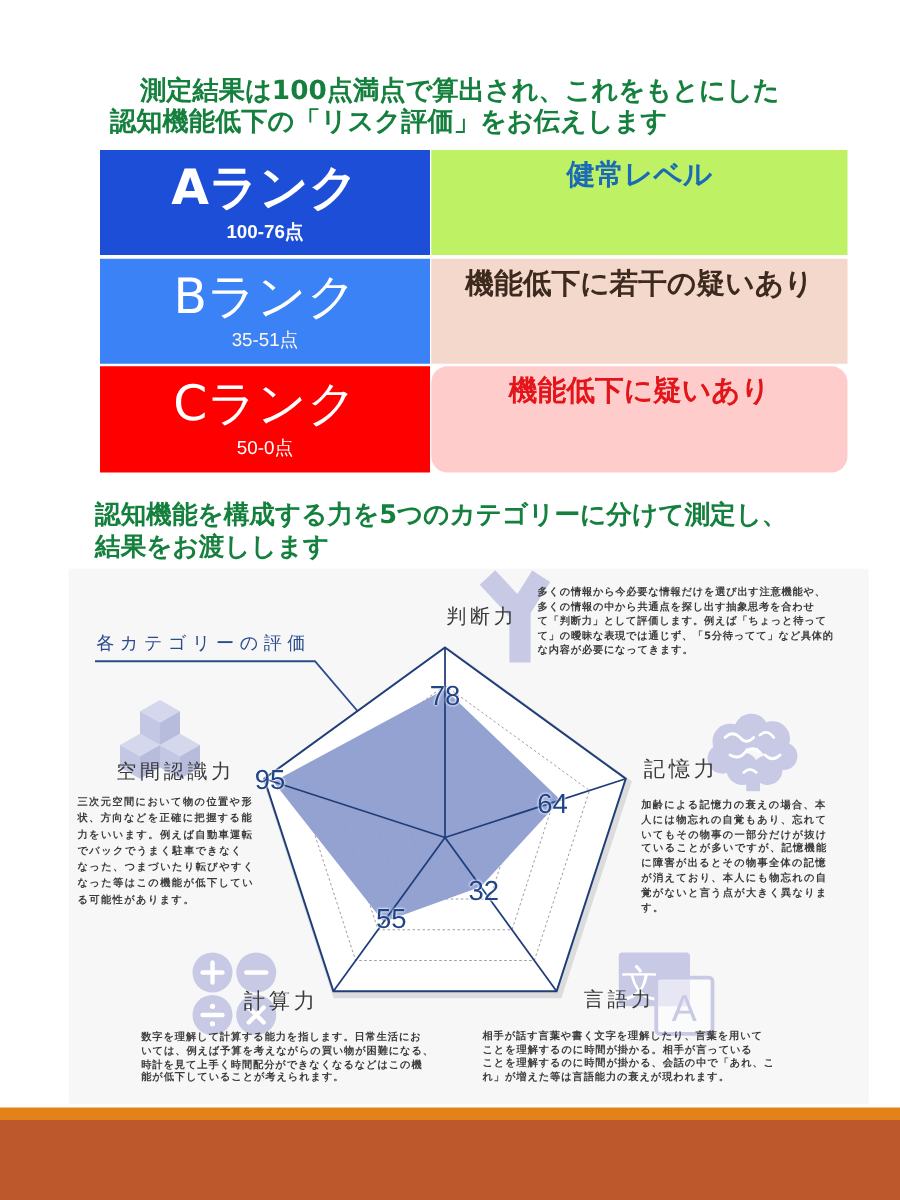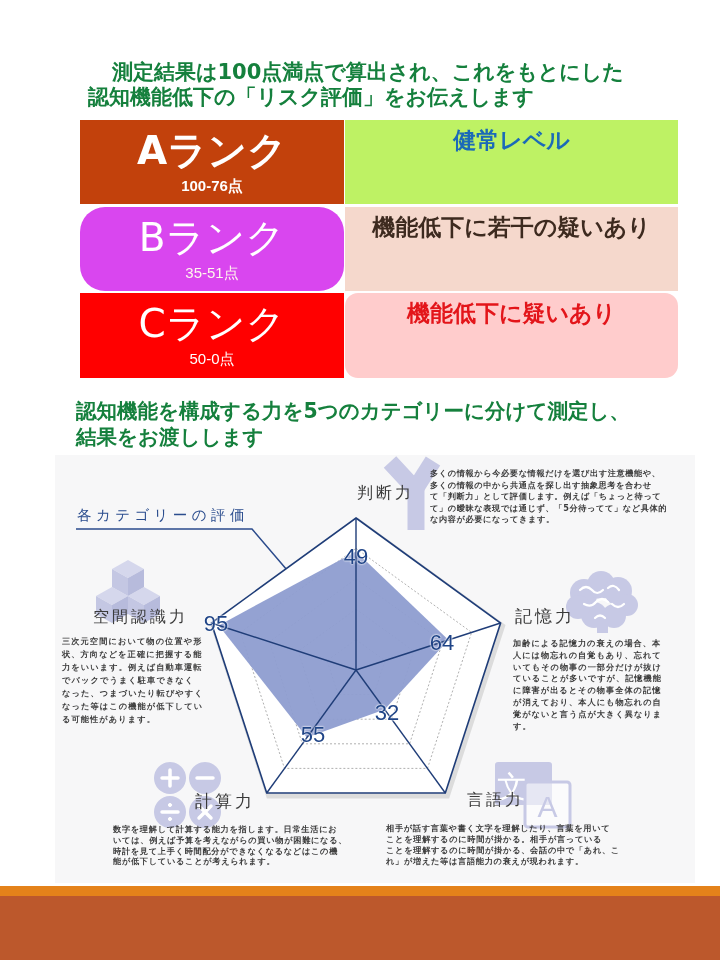--- a/index.html
+++ b/index.html
@@ -37,25 +37,25 @@
     text-align:center;
   }
   .assess-text {
     display:block; padding-top:6px;
     font-size:23px; line-height:28px; font-weight:bold; white-space:nowrap;
     font-family:"DejaVu Sans", sans-serif;
   }
   #row-a { top:120px; height:84px; }
   #row-b { top:207px; height:84px; }
   #row-c { top:293px; height:85px; }
-  #row-a .rank-cell { background:#c2410c; }
+  #row-a .rank-cell { background:#1d4ed8; }
   #row-a .rank-label, #row-a .rank-range { font-weight:bold; }
   #row-a .assess-cell { background:#bef264; }
   #row-a .assess-text { color:#1B6AB8; }
-  #row-b .rank-cell { background:#d946ef;border-radius:25px; }
+  #row-b .rank-cell { background:#3b82f6; }
   #row-b .rank-range { color:#FFF6EC; }
   #row-b .assess-cell { background:#F5D8CC; }
   #row-b .assess-text { color:#3D2A1F; }
   #row-c .rank-cell { background:#FF0000; }
   #row-c .assess-cell { background:#FFCCCC;border-radius:13px; }
   #row-c .assess-text { color:#E3151A; }
 
   
   #infographic-bg {
     position:absolute; left:55px; top:455px; width:640px; height:428px;
@@ -255,20 +255,20 @@
 <div class="cat-desc" style="left:62px; top:635px; line-height:13px; letter-spacing:1.1px;">
   <div>三次元空間において物の位置や形</div>
   <div>状、方向などを正確に把握する能</div>
   <div>力をいいます。例えば自動車運転</div>
   <div>でバックでうまく駐車できなく</div>
   <div>なった、つまづいたり転びやすく</div>
   <div>なった等はこの機能が低下してい</div>
   <div>る可能性があります。</div>
 </div>
 
-<div class="score-label" style="left:356px; top:557px;">49</div>
+<div class="score-label" style="left:356px; top:557px;">78</div>
 <div class="score-label" style="left:442px; top:643px;">64</div>
 <div class="score-label" style="left:387px; top:713px;">32</div>
 <div class="score-label" style="left:313px; top:735px;">55</div>
 <div class="score-label" style="left:216px; top:624px;">95</div>
 
 <div id="footer-stripe"></div>
 <div id="footer-band"></div>
 
 </body></html>

